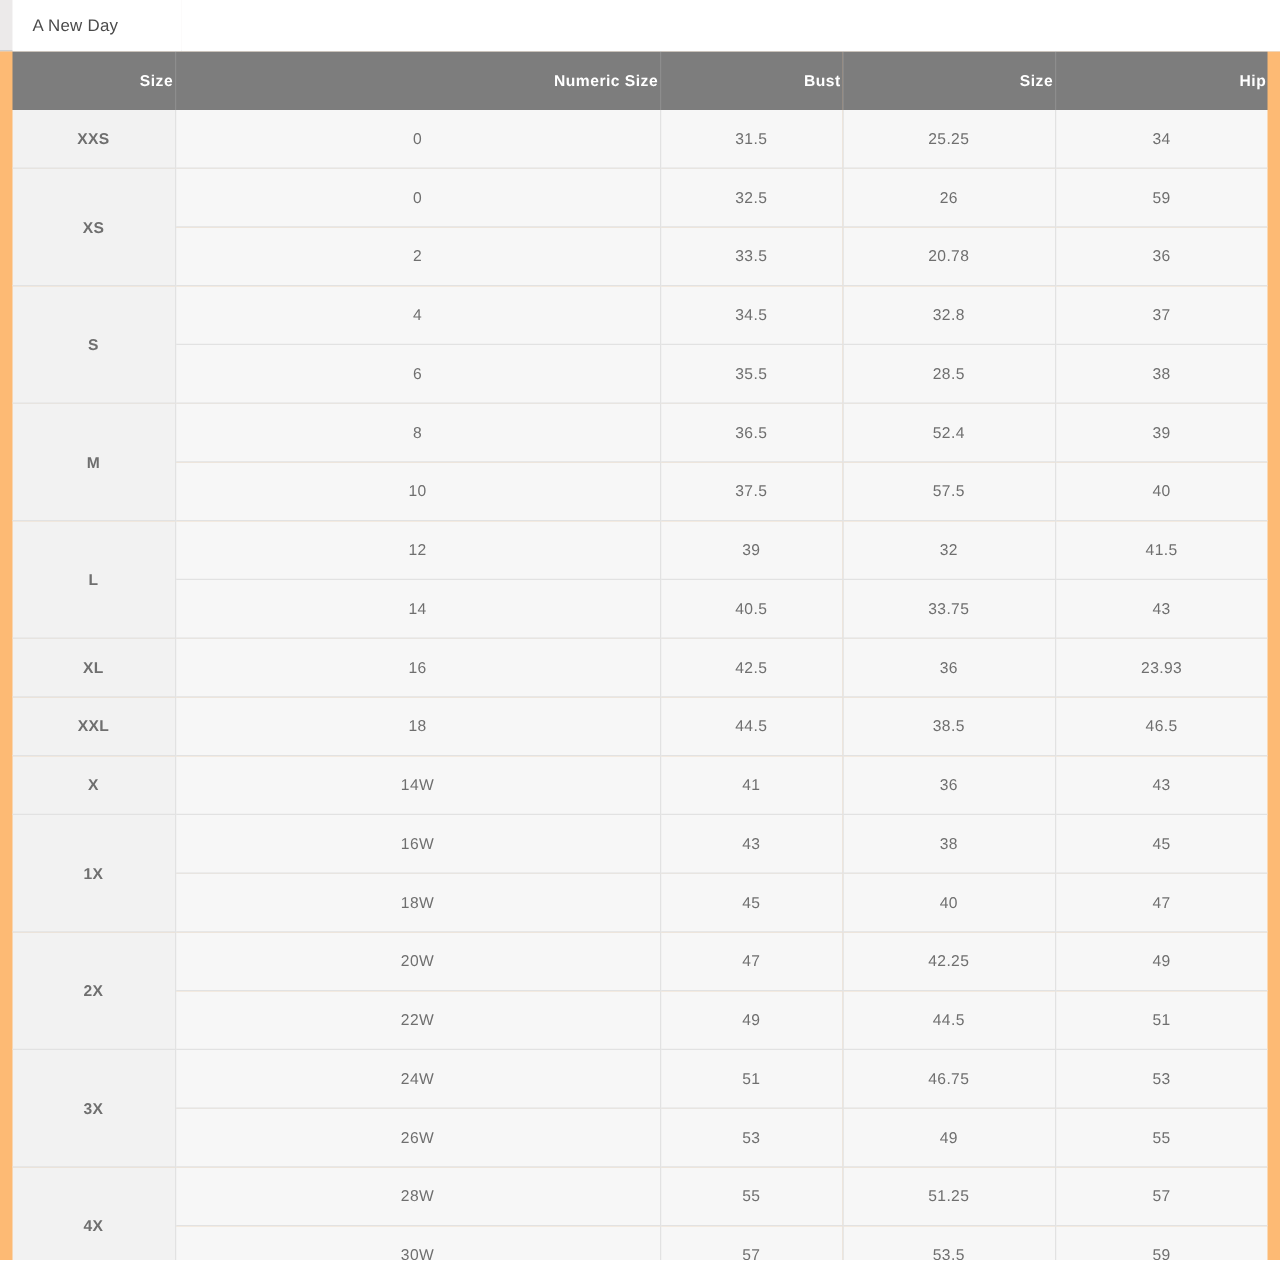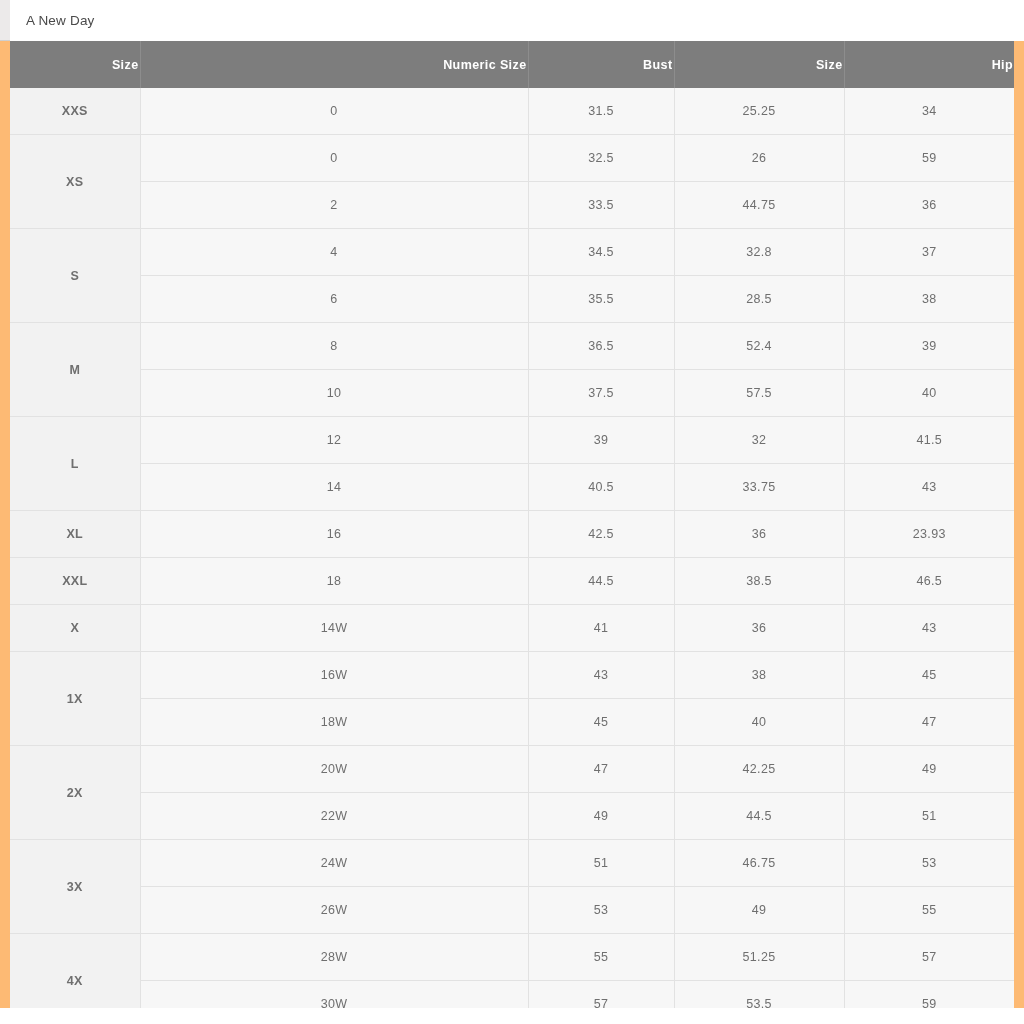--- a/index.html
+++ b/index.html
@@ -151,21 +151,21 @@
           <tr>
             <td class="sizecell" rowspan="2">XS</td>
             <td>0</td>
             <td>32.5</td>
             <td>26</td>
             <td>59</td>
           </tr>
           <tr>
             <td>2</td>
             <td>33.5</td>
-            <td>44.75</td>
+            <td>20.78</td>
             <td>36</td>
           </tr>
           <tr>
             <td class="sizecell" rowspan="2">S</td>
             <td>4</td>
             <td>34.5</td>
             <td>32.8</td>
             <td>37</td>
           </tr>
           <tr>

